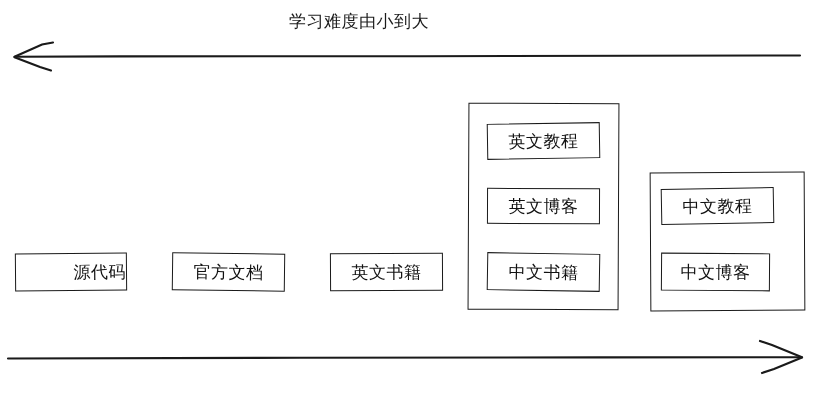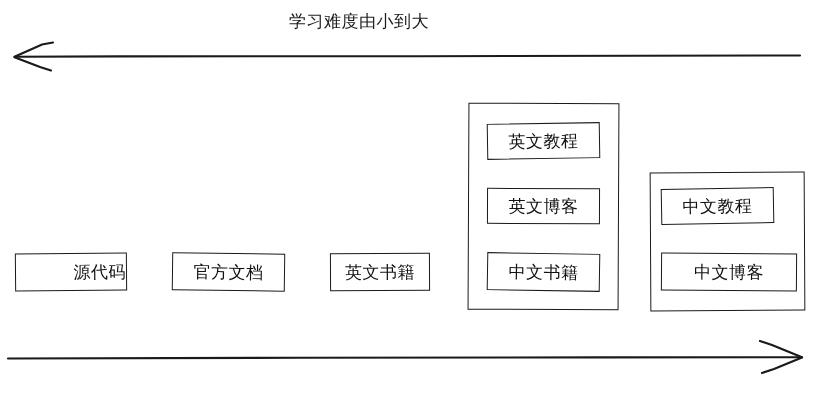--- a/index.html
+++ b/index.html
@@ -79,21 +79,21 @@
 
 
   <div class="node-box" style="left:15px; top:253px; width:112px; height:38px; transform:rotate(-0.5deg);justify-content:flex-end;">
     <span class="node-label">源代码</span>
   </div>
 
   <div class="node-box" style="left:172px; top:253px; width:113px; height:38px; transform:rotate(0.7deg);">
     <span class="node-label">官方文档</span>
   </div>
 
-  <div class="node-box" style="left:330px; top:253px; width:100px; height:38px; transform:rotate(-0.3deg);">
+  <div class="node-box" style="left:330px; top:253px; width:113px; height:38px; transform:rotate(-0.3deg);">
     <span class="node-label">英文书籍</span>
   </div>
 
   <div class="group-box" style="left:468px; top:103px; width:151px; height:207px; transform:rotate(0.25deg);"></div>
 
   <div class="node-box" style="left:487px; top:123px; width:113px; height:36px; transform:rotate(-0.9deg);">
     <span class="node-label">英文教程</span>
   </div>
 
   <div class="node-box" style="left:487px; top:188px; width:113px; height:36px; transform:rotate(0.2deg);">
@@ -103,17 +103,17 @@
   <div class="node-box" style="left:487px; top:253px; width:113px; height:38px; transform:rotate(0.9deg);">
     <span class="node-label">中文书籍</span>
   </div>
 
   <div class="group-box" style="left:650px; top:172px; width:155px; height:139px; transform:rotate(-0.3deg);"></div>
 
   <div class="node-box" style="left:661px; top:188px; width:113px; height:36px; transform:rotate(-1deg);">
     <span class="node-label">中文教程</span>
   </div>
 
-  <div class="node-box" style="left:661px; top:253px; width:136px; height:38px; transform:rotate(0.4deg);">
+  <div class="node-box" style="left:661px; top:253px; width:109px; height:38px; transform:rotate(0.4deg);">
     <span class="node-label">中文博客</span>
   </div>
 
 </div>
 
 </body></html>

